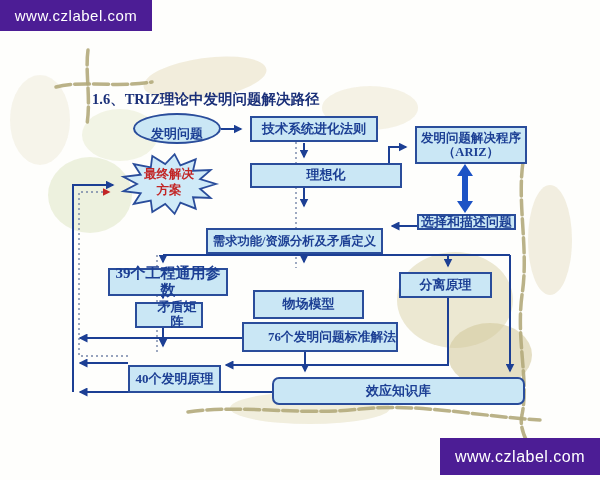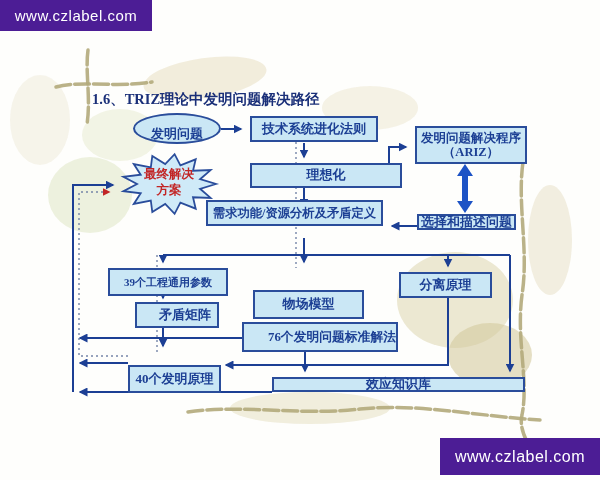--- a/index.html
+++ b/index.html
@@ -14,29 +14,29 @@
          font-size:14.5px;font-family:"Liberation Serif",serif;white-space:nowrap;}
   .node{position:absolute;box-sizing:border-box;background:#cae7f5;border:2px solid #2a4d9b;
         color:#1c3f94;font-weight:bold;font-size:13px;line-height:1.15;text-align:center;
         display:flex;flex-direction:column;align-items:center;justify-content:center;
         font-family:"Liberation Serif",serif;}
   .ellipse{border-radius:50%;justify-content:flex-end;}
   .n-invention{left:133px;top:113px;width:88px;height:31px;}
   .n-tech{left:250px;top:116px;width:128px;height:26px;}
   .n-ariz{left:415px;top:126px;width:112px;height:38px;font-size:12.5px;}
   .n-ideal{left:250px;top:163px;width:152px;height:25px;justify-content:center;}
-  .n-need{left:206px;top:200px;width:177px;height:26px;font-size:12.3px;}
+  .n-need{left:206px;top:228px;width:177px;height:26px;font-size:12.3px;}
   .n-select{left:417px;top:214px;width:99px;height:16px;}
-  .n-p39{left:108px;top:268px;width:120px;height:28px;font-size:11px;}
+  .n-p39{left:108px;top:268px;width:120px;height:28px;font-size:15px;}
   .n-sufield{left:253px;top:268px;width:111px;height:29px;margin-top:22px;}
   .n-sep{left:399px;top:272px;width:93px;height:26px;}
-  .n-matrix{left:135px;top:302px;width:84px;height:26px;padding-left:16px;}
+  .n-matrix{left:135px;top:302px;width:68px;height:26px;padding-left:16px;}
   .n-p76{left:242px;top:322px;width:156px;height:30px;font-size:12.8px;align-items:flex-end;}
   .n-p40{left:128px;top:352px;width:93px;height:28px;margin-top:13px;}
-  .n-effects{left:272px;top:377px;width:253px;height:15px;}
+  .n-effects{left:272px;top:377px;width:253px;height:28px;border-radius:7px;}
   .burst{position:absolute;left:118px;top:150px;width:102px;height:66px;}
   .burst svg{position:absolute;left:0;top:0;}
   .burst .txt{position:absolute;left:0;top:0;width:100%;height:100%;display:flex;
               flex-direction:column;align-items:center;justify-content:center;
               color:#c22525;font-weight:bold;font-size:12.5px;line-height:1.25;
               font-family:"Liberation Serif",serif;}
   .wire{stroke:#1c3f94;stroke-width:2;fill:none;}
   .dot{stroke:#7585a8;stroke-width:1.4;fill:none;stroke-dasharray:2 3;}
   .bamboo{stroke:#b2aa7b;stroke-width:3.5;fill:none;stroke-dasharray:15 4;stroke-linecap:round;opacity:.9;}
 </style>

